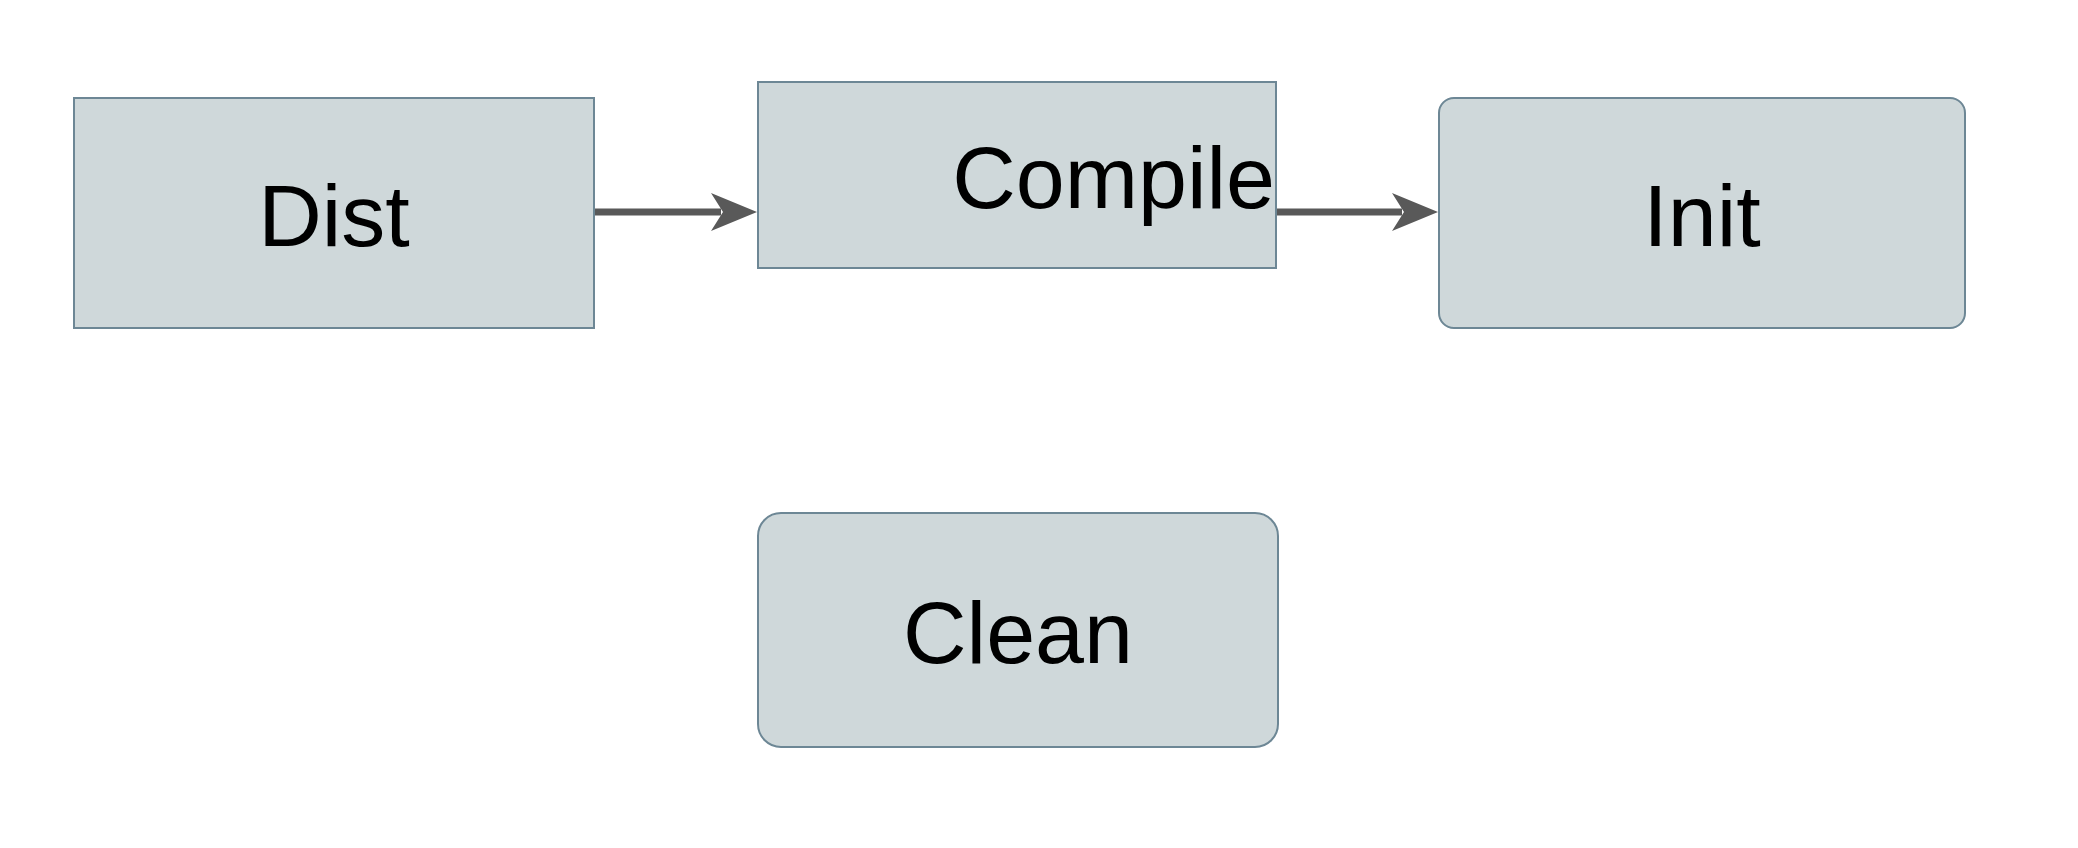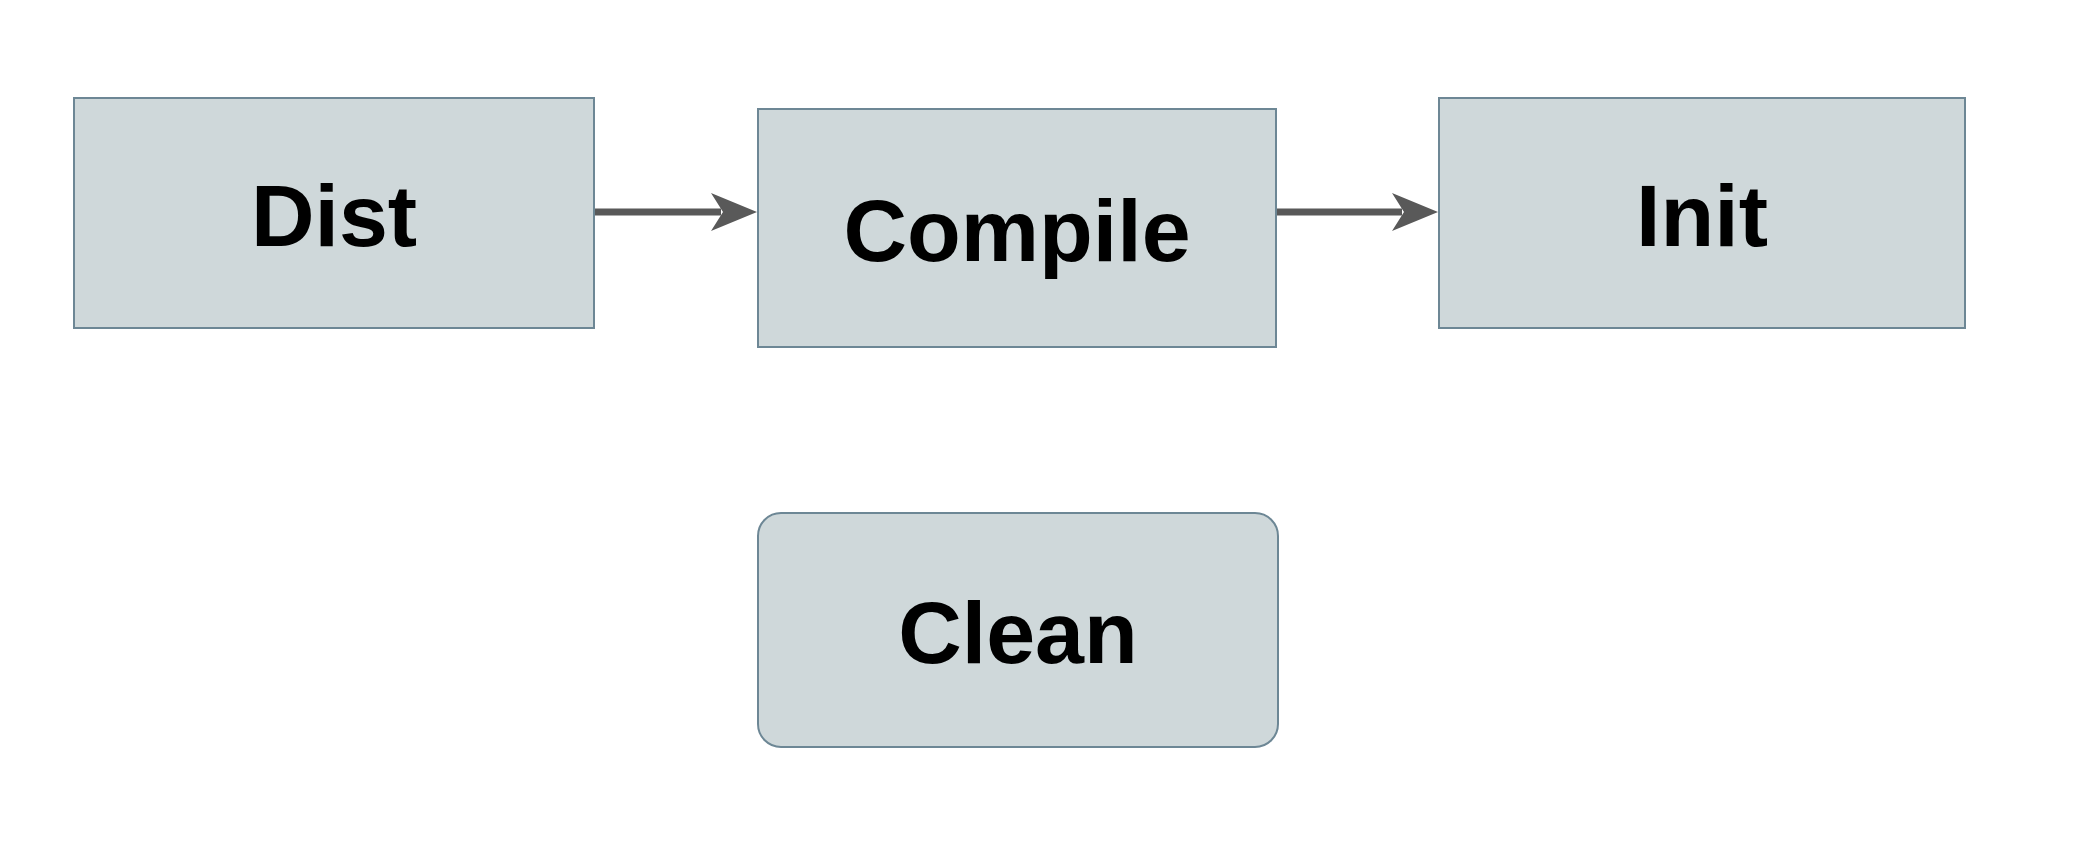--- a/index.html
+++ b/index.html
@@ -16,32 +16,31 @@
     overflow: hidden;
   }
   .node {
     position: absolute;
     box-sizing: border-box;
     background: var(--node-fill, #cfd8da);
     border: 2px solid var(--node-border, #6d8795);
     display: flex;
     align-items: center;
     justify-content: center;
-    font-weight: bold;
   }
   .node .label {
     color: var(--text, #000000);
     font-size: 88px;
     line-height: 1;
     white-space: nowrap;
     transform: translateY(3px);
   }
   .node-dist    { left: 73px;   top: 97px;  width: 522px; height: 232px; }
-  .node-compile { left: 757px;  top: 108px;  width: 520px; height: 240px; }
-  .node-init    { left: 1438px; top: 97px;  width: 528px; height: 232px; }
+  .node-compile { left: 757px;  top: 81px;  width: 520px; height: 188px; justify-content: flex-end; }
+  .node-init    { left: 1438px; top: 97px;  width: 528px; height: 232px; border-radius: 16px; }
   .node-clean   { left: 757px;  top: 512px; width: 522px; height: 236px; border-radius: 24px; }
   .arrow {
     position: absolute;
     color: var(--arrow, #595959);
     display: block;
   }
   .arrow-1 { left: 595px;  top: 190px; }
   .arrow-2 { left: 1277px; top: 190px; }
 </style>
 </head>

